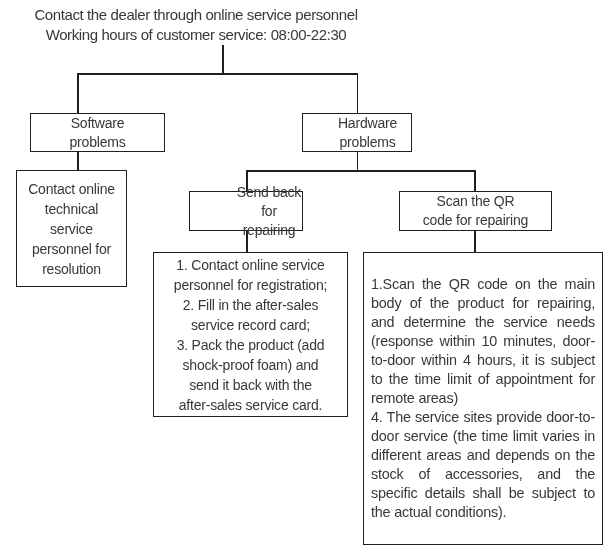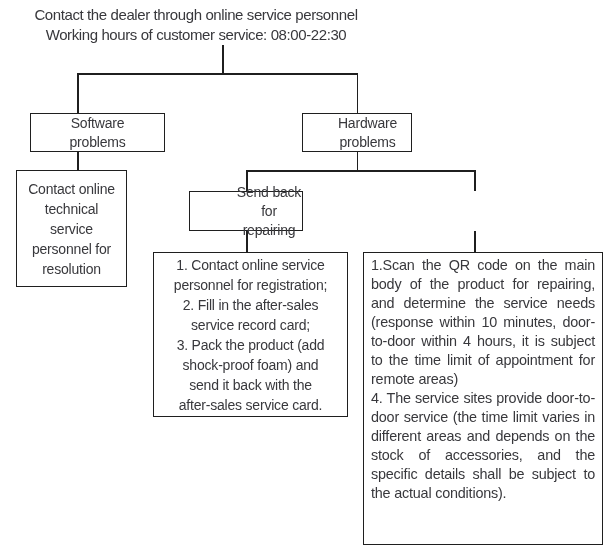--- a/index.html
+++ b/index.html
@@ -49,21 +49,21 @@
     width: 100%;
   }
   #box-software      { left: 16px;  top: 113px; width: 135px; height: 39px; margin-left: 14px; }
   #box-hardware      { left: 302px; top: 113px; width: 110px; height: 39px; padding-left: 21px; }
   #box-resolution    { left: 16px;  top: 170px; width: 111px; height: 117px; line-height: 20px; }
   #box-sendback      { left: 189px; top: 191px; width: 114px; height: 40px; padding-left: 46px; }
   #box-scanqr        { left: 399px; top: 191px; width: 153px; height: 40px; }
   #box-sendback-steps{ left: 153px; top: 252px; width: 195px; height: 165px; line-height: 20px; }
   #box-scanqr-steps  { left: 363px; top: 252px; width: 240px; height: 293px; }
   #box-scanqr-steps  {
-    align-items: flex-start;
+    align-items: center;
     text-align: justify;
     font-size: 14.4px;
     line-height: 19px;
     padding: 3px 7px;
   }
   #box-scanqr-steps .label { text-align: justify; }
   .vline, .hline {
     position: absolute;
     background: var(--border);
   }
@@ -120,20 +120,24 @@
 service
 personnel for
 resolution</span>
   </div>
 
   <div class="box" id="box-sendback">
     <span class="label">Send back
 for repairing</span>
   </div>
 
+  <div class="box" id="box-scanqr">
+    <span class="label">Scan the QR
+code for repairing</span>
+  </div>
 
   <div class="box" id="box-sendback-steps">
     <span class="label">1. Contact online service
 personnel for registration;
 2. Fill in the after-sales
 service record card;
 3. Pack the product (add
 shock-proof foam) and
 send it back with the
 after-sales service card.</span>

